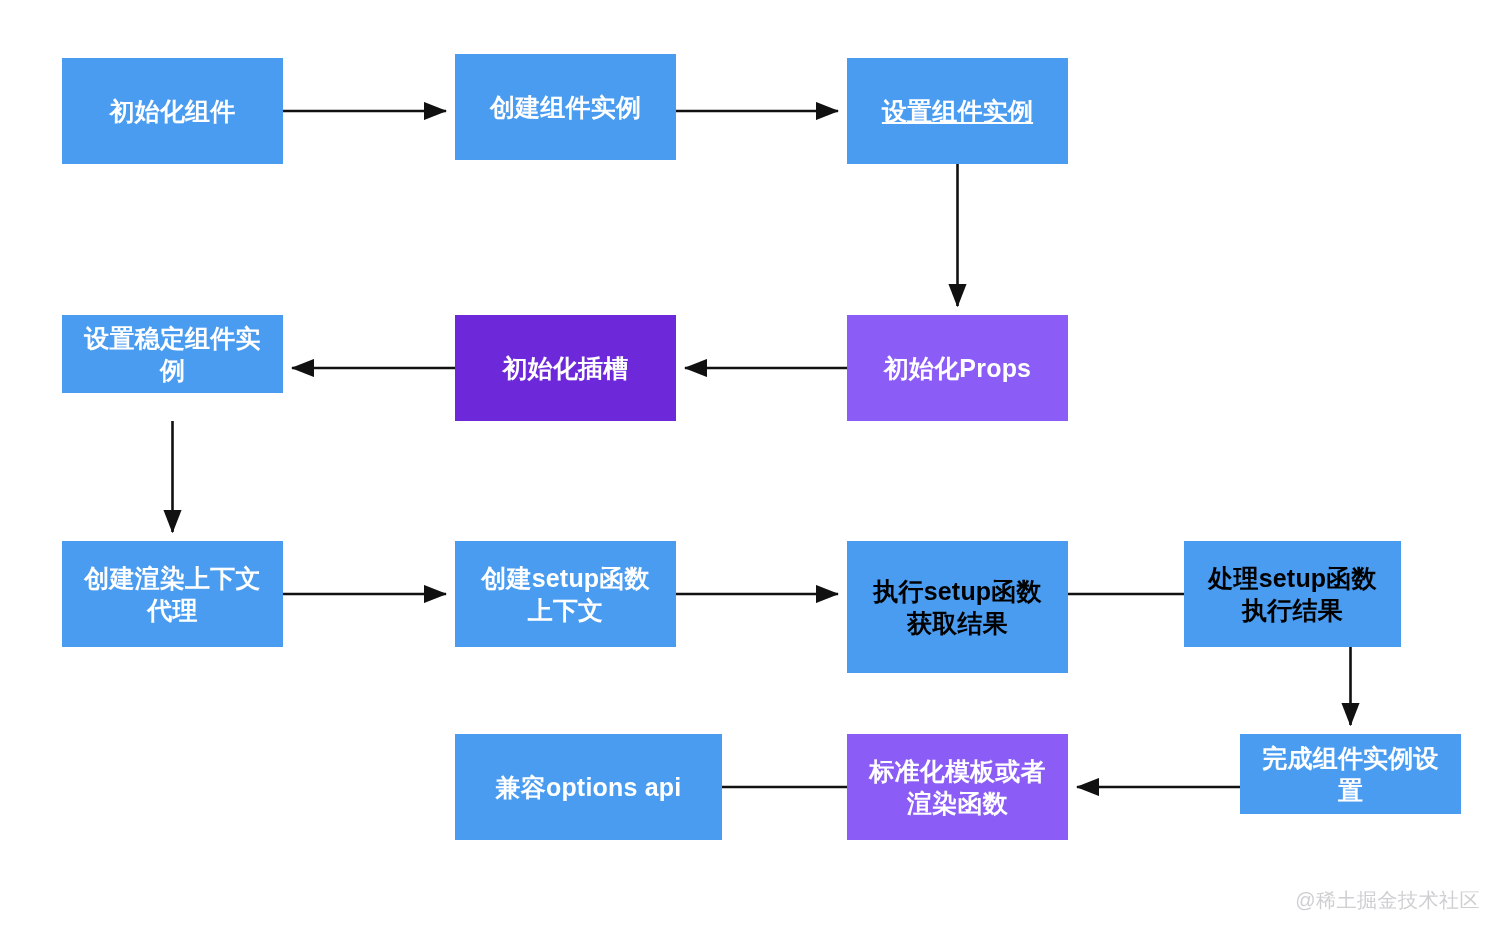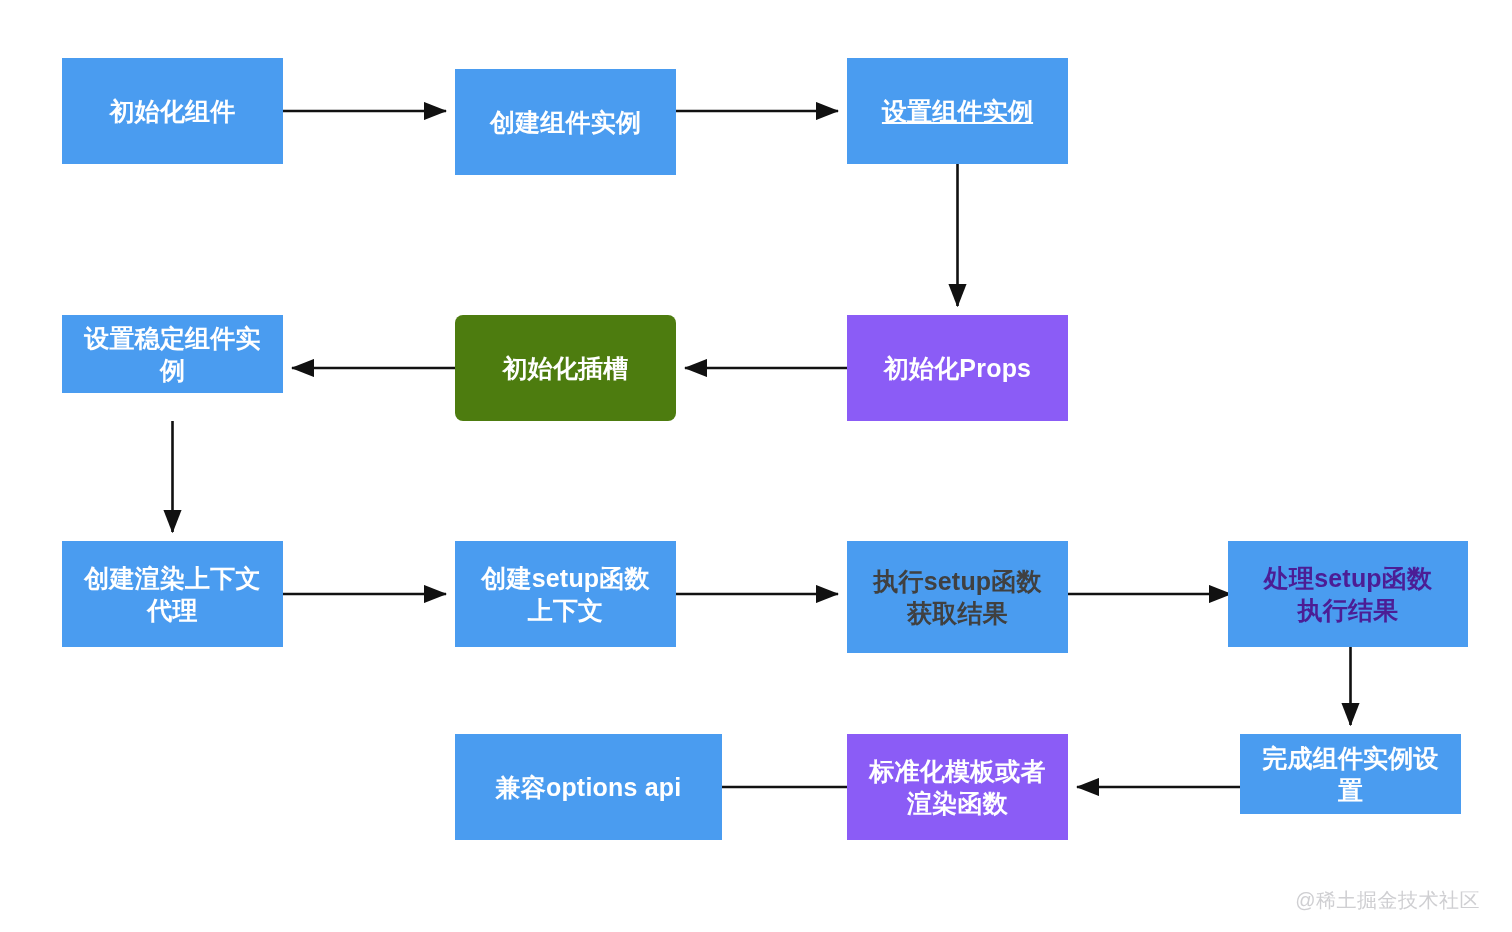--- a/index.html
+++ b/index.html
@@ -76,33 +76,33 @@
         <line x1="676" y1="582" x2="838" y2="582" stroke="#111111" marker-end="url(#arrowhead)"></line>
         <line x1="1068" y1="582" x2="1231" y2="582" stroke="#111111" marker-end="url(#arrowhead)"></line>
         <line x1="1350.5" y1="635" x2="1350.5" y2="713" stroke="#111111" marker-end="url(#arrowhead)"></line>
         <line x1="1240" y1="775" x2="1077" y2="775" stroke="#111111" marker-end="url(#arrowhead)"></line>
         <line x1="847" y1="775" x2="685" y2="775" stroke="#111111" marker-end="url(#arrowhead)"></line>
       </g>
   </svg>
 
   <div id="nodes-group">
       <div class="node" style="left: 62px; top: 46px; width: 221px; height: 106px; background: rgb(74, 156, 240); color: rgb(255, 255, 255);">初始化组件</div>
-      <div class="node" style="left: 455px; top: 57px; width: 221px; height: 106px; background: rgb(74, 156, 240); color: rgb(255, 255, 255);">创建组件实例</div>
+      <div class="node" style="left: 455px; top: 42px; width: 221px; height: 106px; background: rgb(74, 156, 240); color: rgb(255, 255, 255);">创建组件实例</div>
       <div class="node" style="left: 847px; top: 46px; width: 221px; height: 106px; background: rgb(74, 156, 240); color: rgb(255, 255, 255); text-decoration: underline;">设置组件实例</div>
       <div class="node" style="left: 847px; top: 303px; width: 221px; height: 106px; background: #8b5cf6; color: rgb(255, 255, 255);">初始化Props</div>
-      <div class="node" style="left: 455px; top: 303px; width: 221px; height: 106px; background: #4d7c0f; color: rgb(255, 255, 255); border-radius: 8px;">初始化插槽</div>
+      <div class="node" style="left: 455px; top: 303px; width: 221px; height: 106px; background: #6d28d9; color: rgb(255, 255, 255);">初始化插槽</div>
       <div class="node" style="left: 62px; top: 303px; width: 221px; height: 78px; background: rgb(74, 156, 240); color: rgb(255, 255, 255);">设置稳定组件实
 例</div>
       <div class="node" style="left: 62px; top: 529px; width: 221px; height: 106px; background: rgb(74, 156, 240); color: rgb(255, 255, 255);">创建渲染上下文
 代理</div>
       <div class="node" style="left: 455px; top: 529px; width: 221px; height: 106px; background: rgb(74, 156, 240); color: rgb(255, 255, 255);">创建setup函数
 上下文</div>
-      <div class="node" style="left: 847px; top: 529px; width: 221px; height: 112px; background: rgb(74, 156, 240); color: #404040;">执行setup函数
+      <div class="node" style="left: 847px; top: 529px; width: 221px; height: 132px; background: rgb(74, 156, 240); color: #000000;">执行setup函数
 获取结果</div>
-      <div class="node" style="left: 1228px; top: 529px; width: 240px; height: 106px; background: rgb(74, 156, 240); color: #4c1d95;">处理setup函数
+      <div class="node" style="left: 1184px; top: 529px; width: 217px; height: 106px; background: rgb(74, 156, 240); color: #000000;">处理setup函数
 执行结果</div>
       <div class="node" style="left: 1240px; top: 722px; width: 221px; height: 80px; background: rgb(74, 156, 240); color: rgb(255, 255, 255);">完成组件实例设
 置</div>
       <div class="node" style="left: 847px; top: 722px; width: 221px; height: 106px; background: #8b5cf6; color: rgb(255, 255, 255);">标准化模板或者
 渲染函数</div>
       <div class="node" style="left: 455px; top: 722px; width: 267px; height: 106px; background: rgb(74, 156, 240); color: rgb(255, 255, 255);">兼容options api</div>
     </div>
 
   <div class="watermark">@稀土掘金技术社区</div>
 </div>

